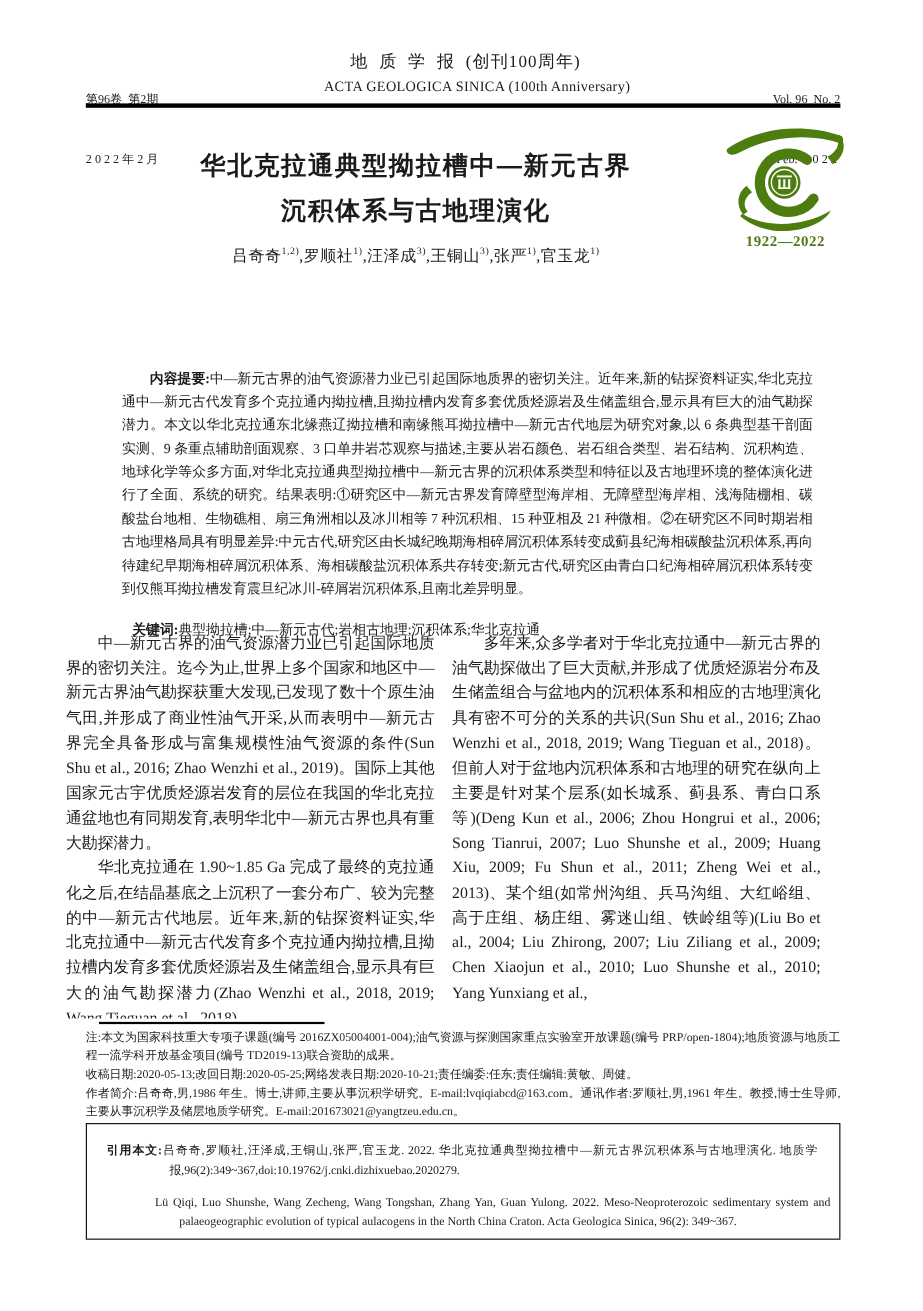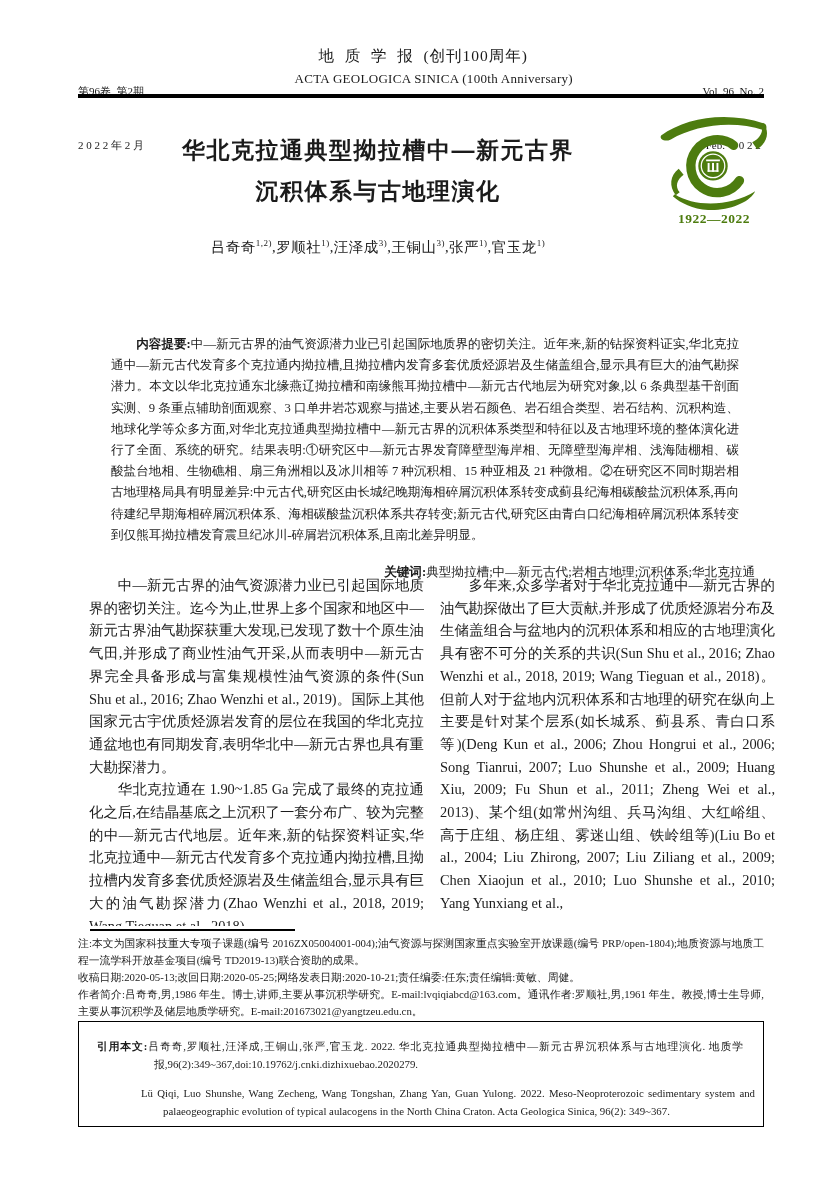--- a/index.html
+++ b/index.html
@@ -17,38 +17,38 @@
   .jh-center .cn { font-size:15.5px; letter-spacing:1px; white-space:pre; }
   .jh-center .en { font-size:13px; margin-top:4px; letter-spacing:0.3px;margin-left:21px; }
   .jrule { position:absolute; top:94px; left:78px; width:686px; height:3.5px; background:#000; }
 
   
   .title-block { position:absolute; top:130px; left:78px; width:600px; text-align:center; }
   .title-line {
     font-family:"Liberation Sans","DejaVu Sans",sans-serif;
     font-weight:700; font-size:23px; line-height:41px; letter-spacing:1.5px;
   }
-  .authors { margin-top:26px; font-size:14.5px; letter-spacing:0.5px; }
+  .authors { margin-top:11px; font-size:14.5px; letter-spacing:0.5px; }
   .authors sup { font-size:9px; }
   .affils { margin-top:10px; font-size:12.5px; line-height:20px; }
 
   
   .logo { position:absolute; top:110px; left:654px; width:120px; text-align:center; }
   .logo-years { font-size:13.5px; font-weight:700; letter-spacing:0.5px; margin-top:-3px;
     font-family:"Liberation Serif","DejaVu Serif",serif; }
 
   
   .abstract-block { position:absolute; top:318px; left:95px; width:660px;
     font-size:12.6px; line-height:21.2px; text-align:justify; }
   .abstract-block .para { margin:16px; text-indent:2em; }
   .lbl { font-weight:700; }
-  .keywords { margin-top:6px; text-indent:2em; text-align:right; }
+  .keywords { margin-top:6px; text-indent:2em; text-align:left; }
 
   
-  .body-cols { position:absolute; top:574px; left:89px; width:686px; height:352px;
+  .body-cols { position:absolute; top:574px; left:60px; width:686px; height:352px;
     display:flex; gap:16px; overflow:hidden;justify-content:center; }
   .col { flex:1; font-size:14.4px; line-height:22.7px; text-align:justify; }
   .col p { margin:0; text-indent:2em; }
 
   
   .fsep { position:absolute; top:929px; left:90px; width:205px; height:2px; background:#000; }
   .footnotes { position:absolute; top:935px; left:78px; width:686px;
     font-size:10.8px; line-height:17px; text-align:justify; }
   .footnotes p { margin:0; }
 

